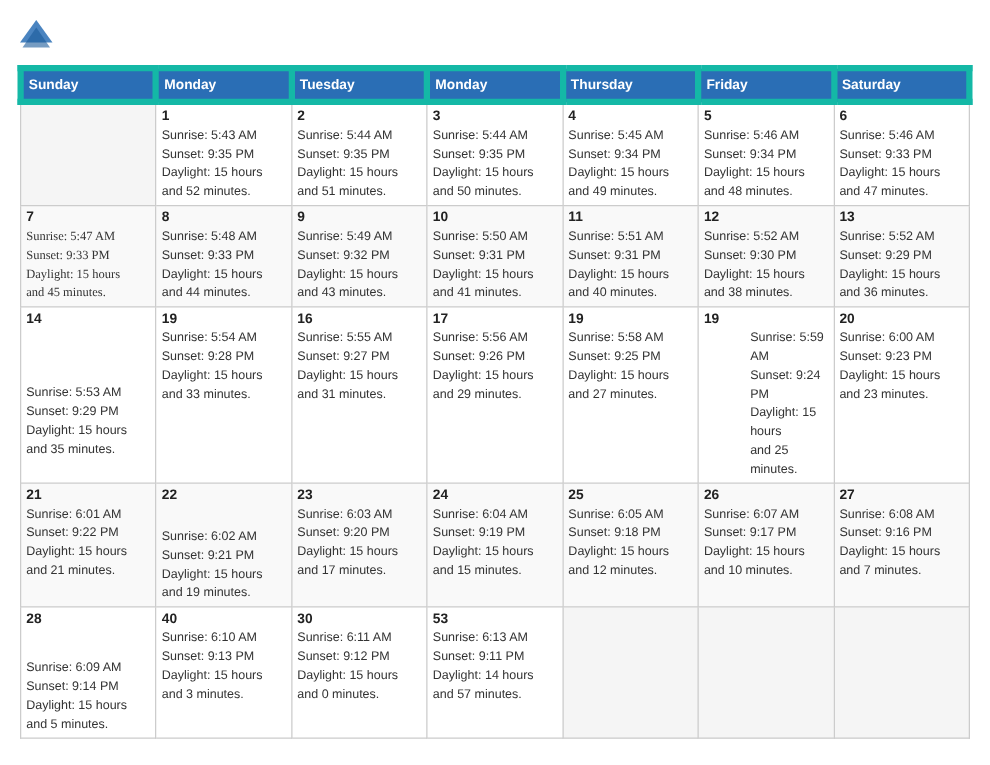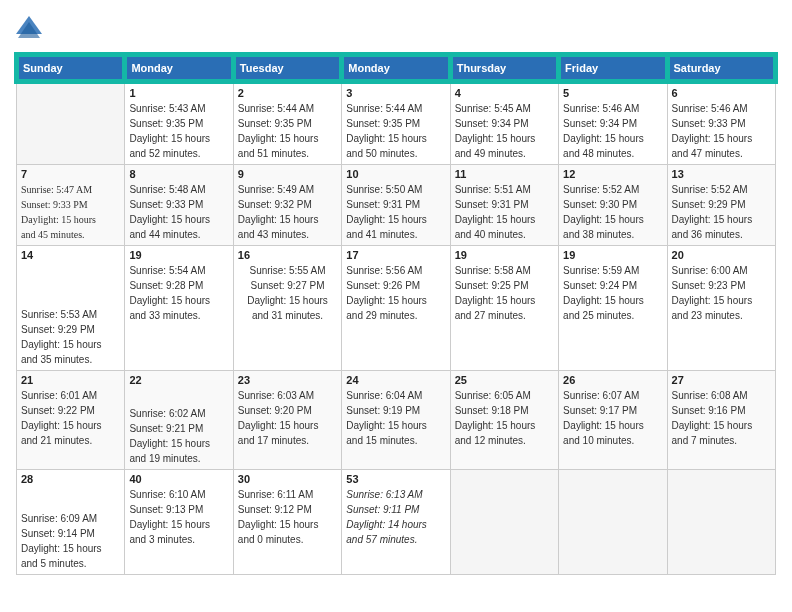--- a/index.html
+++ b/index.html
@@ -241,42 +241,42 @@
           </td>
           <td>
             <span class="day-number">19</span>
             <div class="day-info" style="white-space: pre-line;">Sunrise: 5:54 AM
 Sunset: 9:28 PM
 Daylight: 15 hours
 and 33 minutes.</div>
           </td>
           <td>
             <span class="day-number">16</span>
-            <div class="day-info" style="white-space: pre-line; text-align: center;">Sunrise: 5:55 AM
+            <div class="day-info" style="white-space: pre-line;">Sunrise: 5:55 AM
 Sunset: 9:27 PM
 Daylight: 15 hours
 and 31 minutes.</div>
           </td>
           <td>
             <span class="day-number">17</span>
             <div class="day-info" style="white-space: pre-line;">Sunrise: 5:56 AM
 Sunset: 9:26 PM
 Daylight: 15 hours
 and 29 minutes.</div>
           </td>
           <td>
             <span class="day-number">19</span>
             <div class="day-info" style="white-space: pre-line;">Sunrise: 5:58 AM
 Sunset: 9:25 PM
 Daylight: 15 hours
 and 27 minutes.</div>
           </td>
           <td>
             <span class="day-number">19</span>
-            <div class="day-info" style="white-space: pre-line;">Sunrise: 5:59 AM
+            <div class="day-info" style="white-space: pre-line; margin-left: 37px;">Sunrise: 5:59 AM
 Sunset: 9:24 PM
 Daylight: 15 hours
 and 25 minutes.</div>
           </td>
           <td>
             <span class="day-number">20</span>
             <div class="day-info" style="white-space: pre-line;">Sunrise: 6:00 AM
 Sunset: 9:23 PM
 Daylight: 15 hours
 and 23 minutes.</div>
@@ -350,21 +350,21 @@
           </td>
           <td>
             <span class="day-number">30</span>
             <div class="day-info" style="white-space: pre-line;">Sunrise: 6:11 AM
 Sunset: 9:12 PM
 Daylight: 15 hours
 and 0 minutes.</div>
           </td>
           <td>
             <span class="day-number">53</span>
-            <div class="day-info" style="white-space: pre-line; font-style: italic;">Sunrise: 6:13 AM
+            <div class="day-info" style="white-space: pre-line;">Sunrise: 6:13 AM
 Sunset: 9:11 PM
 Daylight: 14 hours
 and 57 minutes.</div>
           </td>
           <td class="empty-cell"></td>
           <td class="empty-cell"></td>
           <td class="empty-cell"></td>
         </tr>
       </tbody>
   </table>

